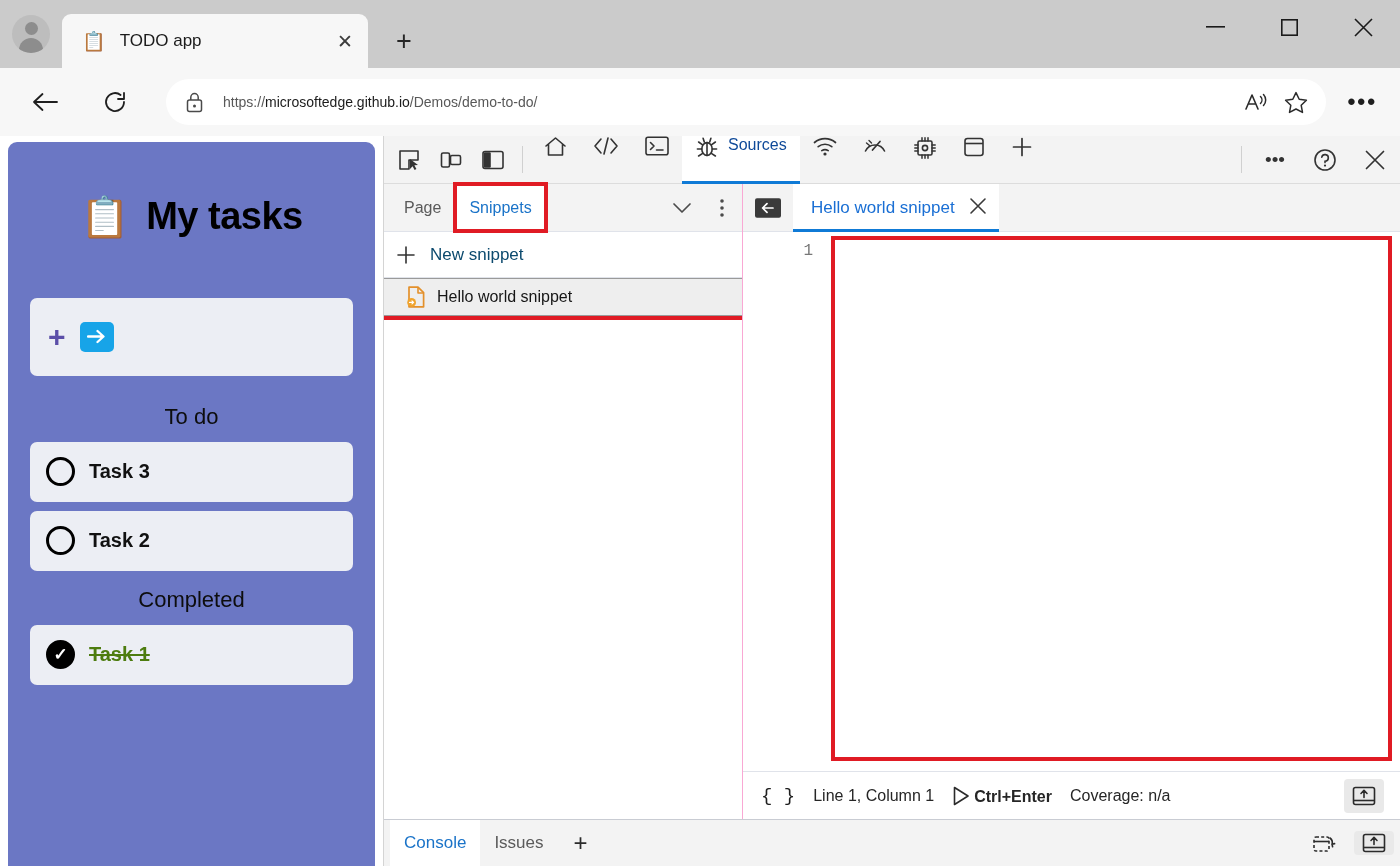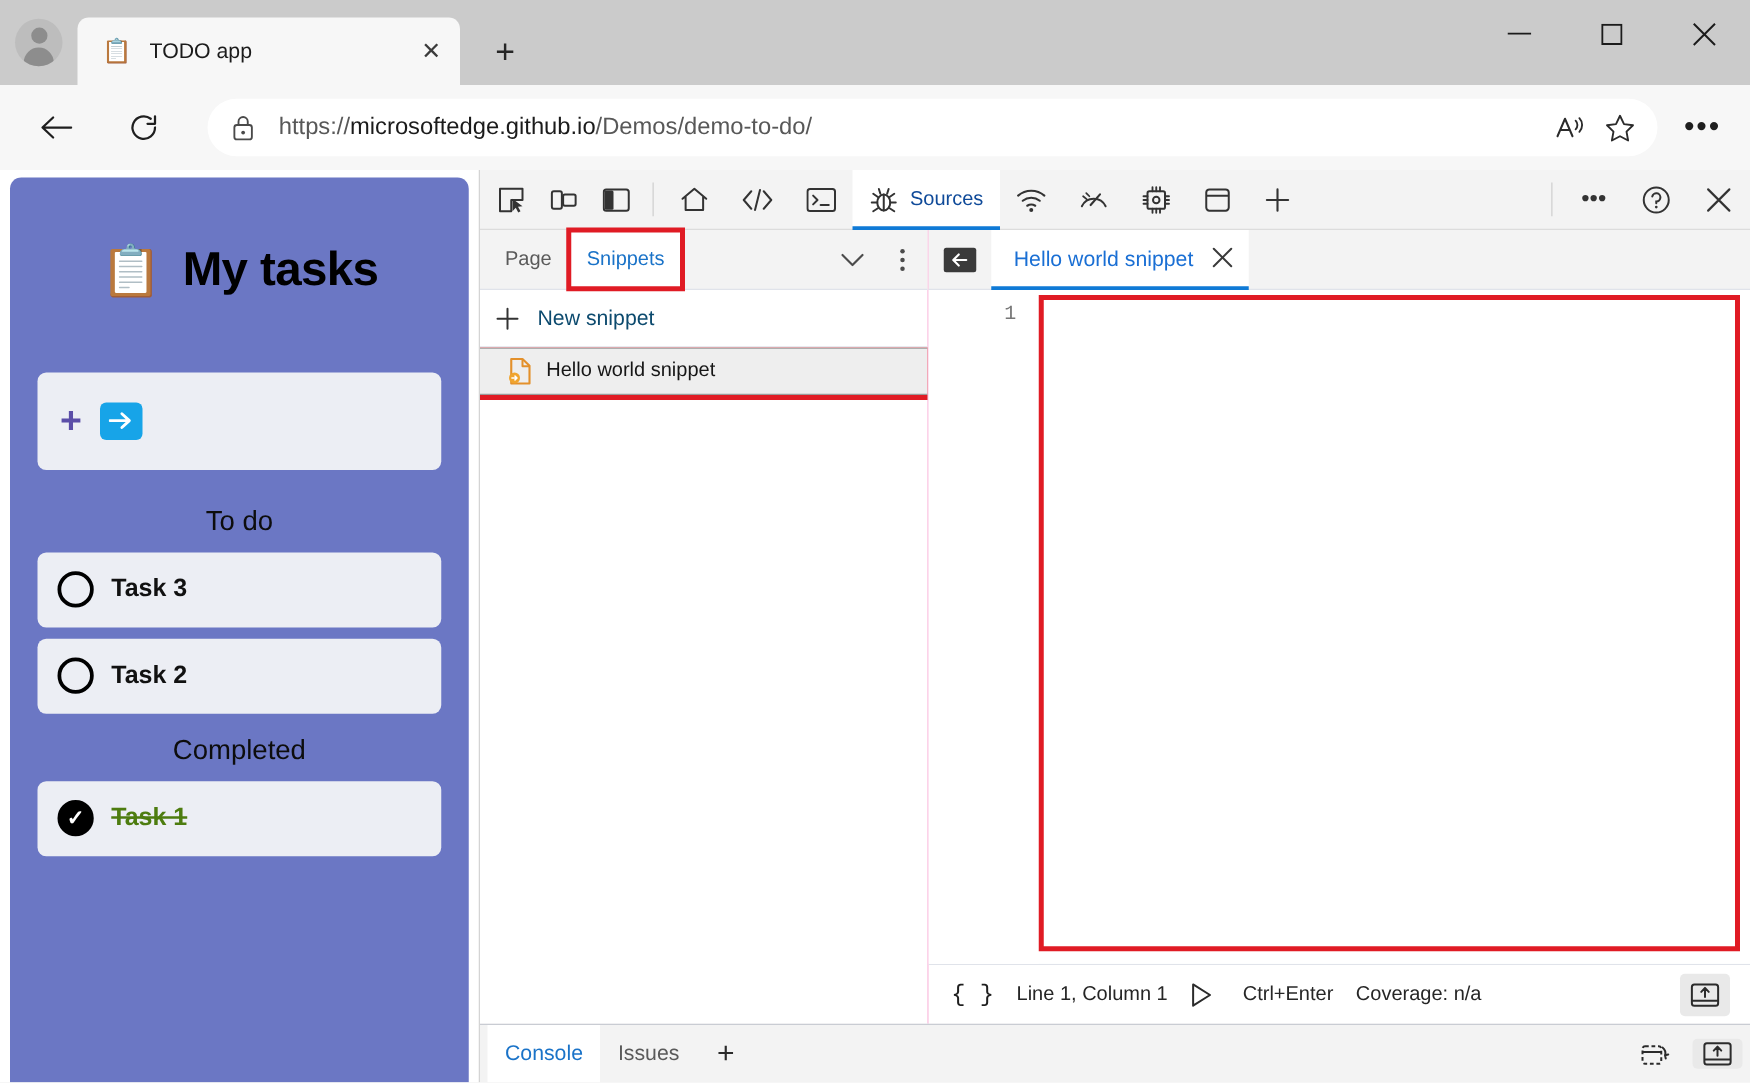--- a/index.html
+++ b/index.html
@@ -106,21 +106,21 @@
   #url-field {
     flex: 1 1 auto; height: 46px;
     background: #ffffff; border-radius: 23px;
     display: flex; align-items: center;
     padding: 0 10px 0 20px;
     cursor: text;
   }
   #lock-icon { margin-right: 20px; display: flex; align-items: center; flex: 0 0 auto; }
   #url-text {
     flex: 1 1 auto;
-    font-size: 19px; color: #585858;
+    font-size: 14px; color: #585858;
     white-space: nowrap; overflow: hidden;
   }
   #url-text .host { color: #1b1b1b; }
   .url-action {
     width: 40px; height: 40px; border-radius: 5px;
     display: flex; align-items: center; justify-content: center;
     cursor: pointer; color: #2b2b2b; flex: 0 0 auto;
   }
   #settings-more {
     width: 44px; height: 44px; margin-left: 14px;
@@ -227,21 +227,21 @@
     display: flex; align-items: center; justify-content: center;
     cursor: pointer; color: #333333;
   }
   .dt-sep {
     width: 1px; background: #d0d0d0;
     margin: 10px 8px;
     flex: 0 0 auto;
   }
   .dt-panel-tab {
     padding: 0 13px;
-    display: flex; align-items: center; gap: 9px;
+    display: flex; gap: 9px;
     font-size: 16px; color: #333333; cursor: pointer;
     position: relative;
   }
   .dt-panel-tab.active {
     background: #ffffff; color: #0f4a99;
   }
   .dt-panel-tab.active::after {
     content: ""; position: absolute;
     left: 0; right: 0; bottom: -1px; height: 3px;
     background: #0f7ad6;
@@ -372,21 +372,21 @@
     background: #ffffff;
     display: flex; align-items: center;
     padding: 0 16px 0 18px; gap: 18px;
     font-size: 16px; color: #262626;
   }
   #pretty-print-btn {
     font-family: "Liberation Mono", monospace;
     font-size: 19px; cursor: pointer; color: #1f1f1f;
   }
   #run-snippet-group {
-    display: flex; align-items: center; gap: 24px; cursor: pointer;
+    display: flex; align-items: flex-end; gap: 4px; cursor: pointer; font-weight: bold;
   }
   #statusbar-spacer { flex: 1 1 auto; }
   #statusbar-right-btn {
     width: 40px; height: 34px; border-radius: 4px;
     display: flex; align-items: center; justify-content: center;
     background: #e9e9e9; cursor: pointer;
   }
 
   
   #drawer {

